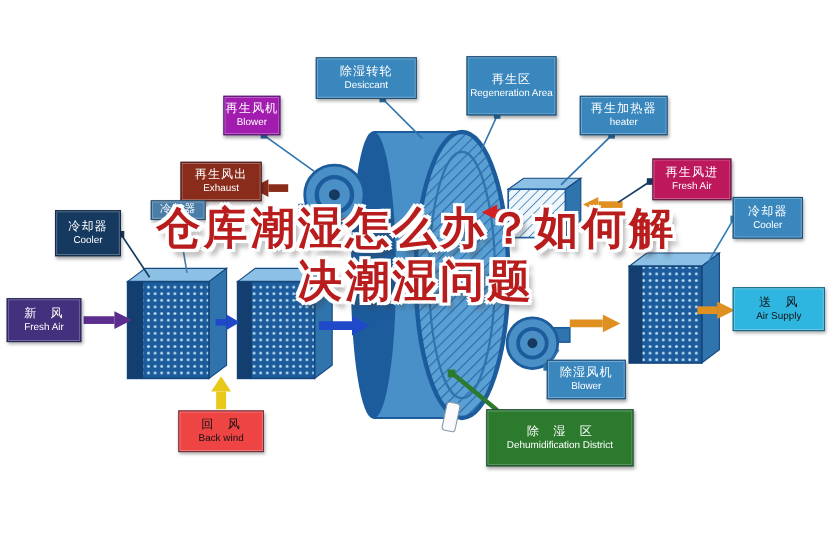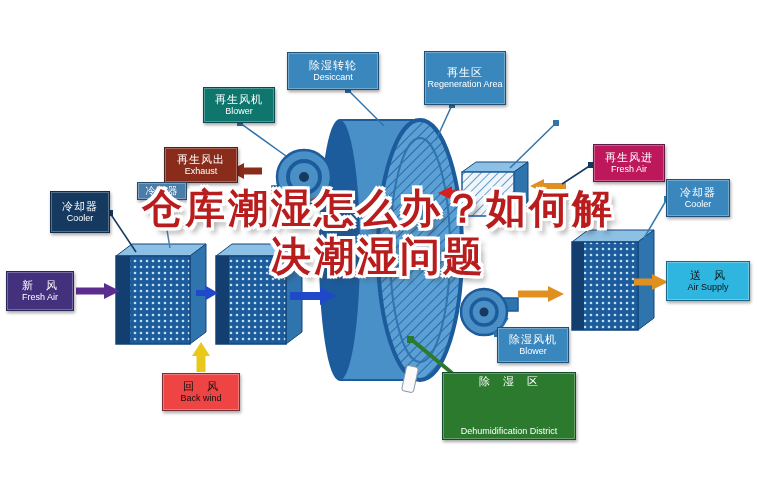--- a/index.html
+++ b/index.html
@@ -8,33 +8,33 @@
   .art{position:absolute;left:0;top:0;z-index:1;}
   .callout{position:absolute;z-index:5;box-sizing:border-box;display:flex;flex-direction:column;
     justify-content:center;align-items:center;text-align:center;color:#fff;font-weight:normal;
     border:1px solid rgba(15,35,55,.55);
     box-shadow:1px 2px 3px rgba(0,0,0,.35), inset 0 0 0 1px rgba(255,255,255,.28);
     padding:2px;}
   .callout .zh{font-size:11px;line-height:1.25;letter-spacing:1px;white-space:nowrap;}
   .callout .en{font-size:9px;line-height:1.1;}
   .c-desiccant{left:287px;top:52px;width:92px;height:38px;background:#3a87be;}
   .c-regen-area{left:424px;top:51px;width:82px;height:54px;background:#3a87be;}
-  .c-regen-blower{left:203px;top:87px;width:72px;height:36px;background:#0f766e;}
+  .c-regen-blower{left:203px;top:87px;width:52px;height:36px;background:#a21caf;}
   .c-regen-heater{left:527px;top:87px;width:80px;height:36px;background:#3a87be;}
   .c-exhaust{left:164px;top:147px;width:74px;height:36px;background:#8a2c1c;}
   .c-cooler-left{left:50px;top:191px;width:60px;height:42px;background:#16395f;}
   .c-cooler-left-2{left:137px;top:182px;width:50px;height:18px;background:#4a7da8;}
   .c-cooler-left-2 .zh{font-size:10px;}
   .c-regen-fresh-air{left:593px;top:144px;width:72px;height:38px;background:#be185d;}
   .c-cooler-right{left:666px;top:179px;width:64px;height:38px;background:#3a87be;}
   .c-fresh-air{left:6px;top:271px;width:68px;height:40px;background:#43317e;align-items:center;}
   .c-back-wind{left:162px;top:373px;width:78px;height:38px;background:#ef4444;color:#111;}
   .c-air-supply{left:666px;top:261px;width:84px;height:40px;background:#2fb6e0;color:#111;}
   .c-dehumid-blower{left:497px;top:327px;width:72px;height:36px;background:#3a87be;}
-  .c-dehumid-district{left:442px;top:372px;width:134px;height:68px;background:#2c7a2e;justify-content:space-between;}
+  .c-dehumid-district{left:442px;top:372px;width:134px;height:52px;background:#2c7a2e;}
   .title{position:absolute;left:0;right:0;top:184px;z-index:10;text-align:center;
     font-size:40px;font-weight:bold;letter-spacing:3px;line-height:1.2;color:#b91c1c;
     text-shadow:-3px -3px 0 #fff,3px -3px 0 #fff,-3px 3px 0 #fff,3px 3px 0 #fff,
       -3px 0 0 #fff,3px 0 0 #fff,0 -3px 0 #fff,0 3px 0 #fff,5px 6px 5px rgba(60,60,60,.45);}
 </style>
 </head>
 <body>
 
 <div class="stage">
 
@@ -179,20 +179,24 @@
   <div class="callout c-regen-area">
     <div class="zh">再生区</div>
     <div class="en">Regeneration Area</div>
   </div>
 
   <div class="callout c-regen-blower">
     <div class="zh">再生风机</div>
     <div class="en">Blower</div>
   </div>
 
+  <div class="callout c-regen-heater">
+    <div class="zh">再生加热器</div>
+    <div class="en">heater</div>
+  </div>
 
   <div class="callout c-exhaust">
     <div class="zh">再生风出</div>
     <div class="en">Exhaust</div>
   </div>
 
   <div class="callout c-cooler-left">
     <div class="zh">冷却器</div>
     <div class="en">Cooler</div>
   </div>

